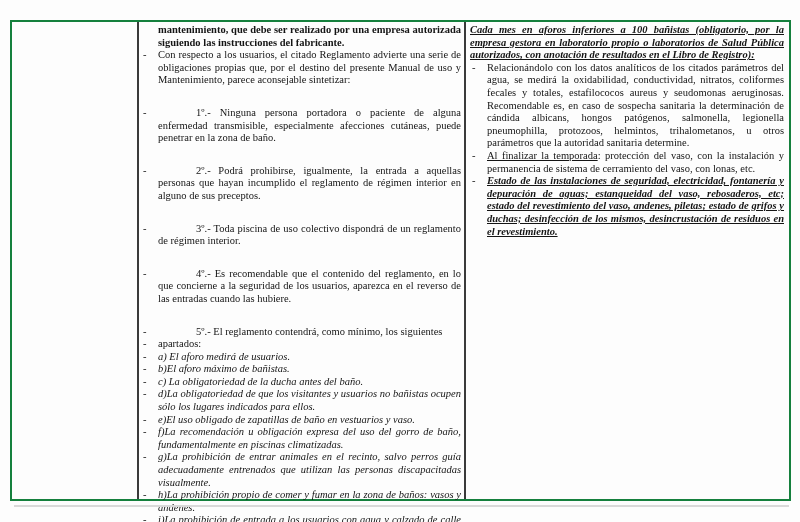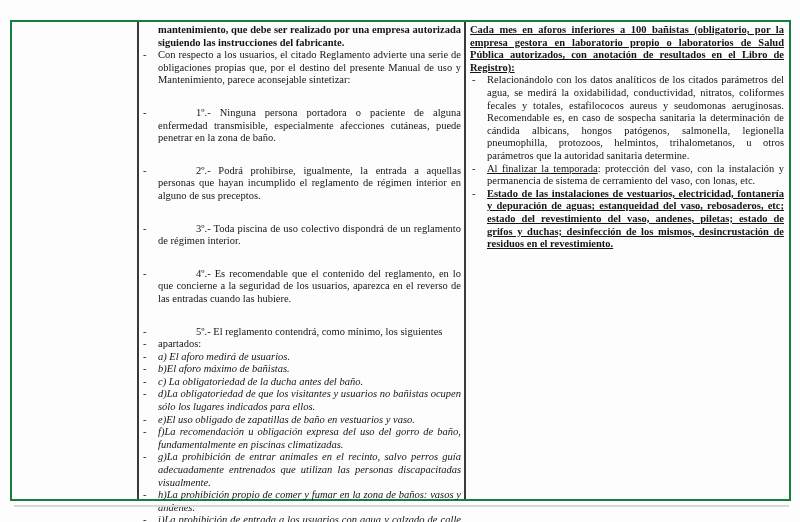--- a/index.html
+++ b/index.html
@@ -23,21 +23,21 @@
   .col { height:100%; }
   .col-left  { width:127px; border-right:2px solid #3a3a3a; }
   .col-mid   { width:327px; border-right:2px solid #3a3a3a; padding:2px 3px 0 2px; }
   .col-right { flex:1; padding:2px 5px 0 4px; }
 
   .txtset { font-size:10.5px; line-height:12.6px; }
 
   p.par { text-align:justify; }
   .bold { font-weight:bold; }
   .ital { font-style:italic; }
-  .bu   { font-weight:bold; text-decoration:underline; }
+  .bu   { font-weight:bold; text-decoration:underline;font-style:italic; }
   .ul   { text-decoration:underline; }
 
   
   .li { position:relative; padding-left:17px; }
   .li .dash { position:absolute; left:2px; top:0; font-style:normal; font-weight:normal; }
   .li.num p { text-indent:38px;margin-top:20px; }
 
   .cont-par { padding-left:17px; }      
   .gap-top { margin-top:7px; }          
   .r-head { text-align:justify; }
@@ -133,20 +133,20 @@
       </div>
 
 
       <div class="li">
         <span class="dash">-</span>
         <p class="par"><span class="ul">Al finalizar la temporada</span><span>: protección del vaso, con la instalación y permanencia de sistema de cerramiento del vaso, con lonas, etc.</span></p>
       </div>
 
       <div class="li">
         <span class="dash">-</span>
-        <p class="par bu">Estado de las instalaciones de vestuarios, electricidad, fontanería y depuración de aguas; estanqueidad del vaso, rebosaderos, etc; estado del revestimiento del vaso, andenes, piletas; estado de grifos y duchas; desinfección de los mismos, desincrustación de residuos en el revestimiento.</p>
+        <p class="par bu">Estado de las instalaciones de seguridad, electricidad, fontanería y depuración de aguas; estanqueidad del vaso, rebosaderos, etc; estado del revestimiento del vaso, andenes, piletas; estado de grifos y duchas; desinfección de los mismos, desincrustación de residuos en el revestimiento.</p>
       </div>
     </div>
 
   </div>
 
   <div class="scan-shadow"></div>
 </div>
 
 </body></html>

